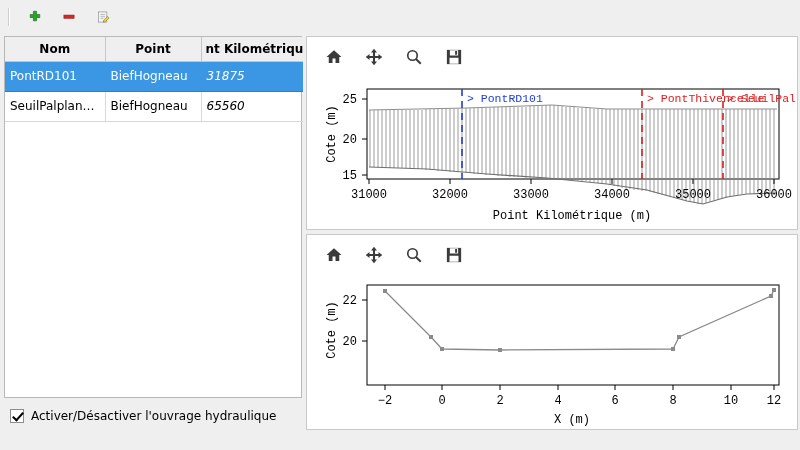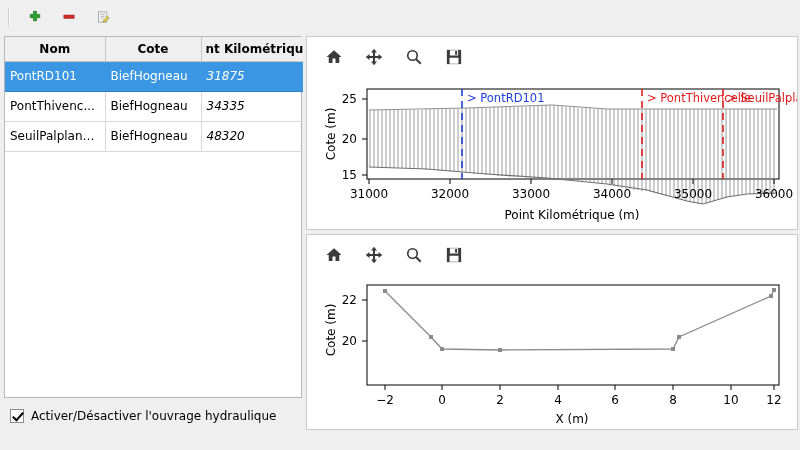--- a/index.html
+++ b/index.html
@@ -126,21 +126,21 @@
 
   .plot-toolbar {
     height: 40px;
     display: flex; align-items: center;
     padding-left: 12px;
     gap: 10px;
     background: #ffffff;
   }
   .plot-toolbar .tool-btn { width: 30px; height: 30px; }
 
-  .plot-canvas { position: relative; width: 100%; }
+  .plot-canvas { position: relative; width: 100%; font-family: Liberation Mono, monospace; }
   .plot-canvas svg { display: block; }
   .tick-text { font-size: 12px; fill: #000; }
   .annot { font-size: 11.5px; }
 </style>
 </head>
 <body>
 
 <div id="app">
 
   <div class="toolbar">
@@ -166,39 +166,34 @@
         <path d="M12 16 l6 -6 l2.5 2.5 l-6 6 l-3 .7 z" fill="#e8d44d" stroke="#8a7c1f" stroke-width="1"></path>
       </svg>
     </button>
   </div>
 
   <div class="left-panel">
     <table class="grid">
       <thead>
         <tr>
           <th class="col-nom">Nom</th>
-          <th class="col-bief">Cote</th>
+          <th class="col-bief">Point</th>
           <th class="col-pk">nt Kilométrique</th>
         </tr>
       </thead>
       <tbody>
         <tr class="selected">
           <td>PontRD101</td>
           <td>BiefHogneau</td>
           <td>31875</td>
         </tr>
         <tr>
-          <td>PontThivenc...</td>
-          <td>BiefHogneau</td>
-          <td>34335</td>
-        </tr>
-        <tr>
           <td>SeuilPalplanc...</td>
           <td>BiefHogneau</td>
-          <td>48320</td>
+          <td>65560</td>
         </tr>
       </tbody>
     </table>
   </div>
 
   <div class="check-row">
     <span class="chk"></span>
     <span class="check-label">Activer/Désactiver l'ouvrage hydraulique</span>
   </div>
 

